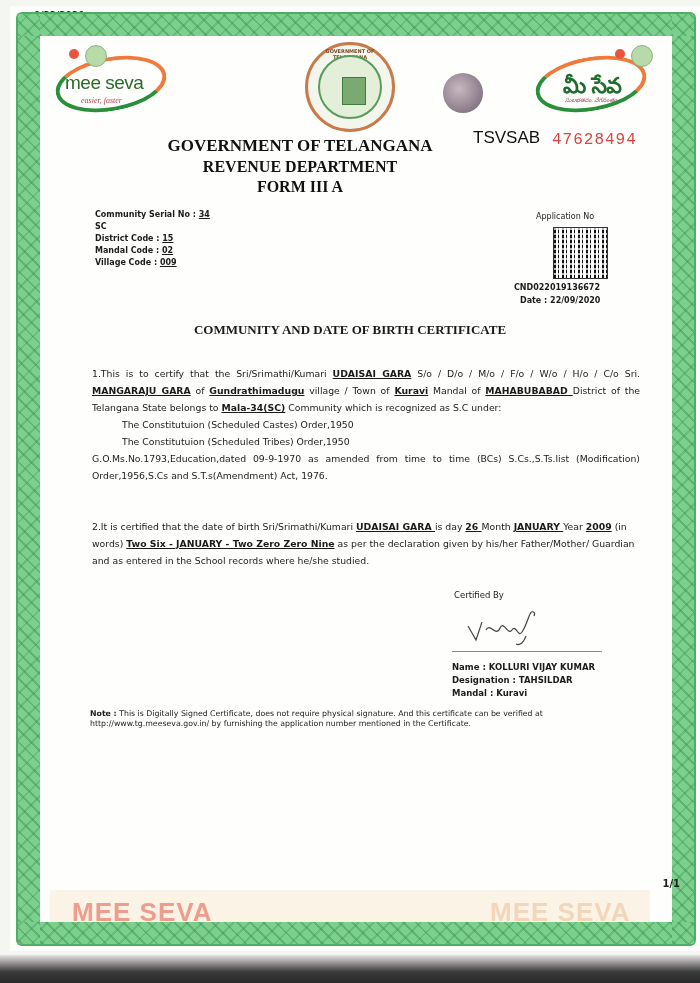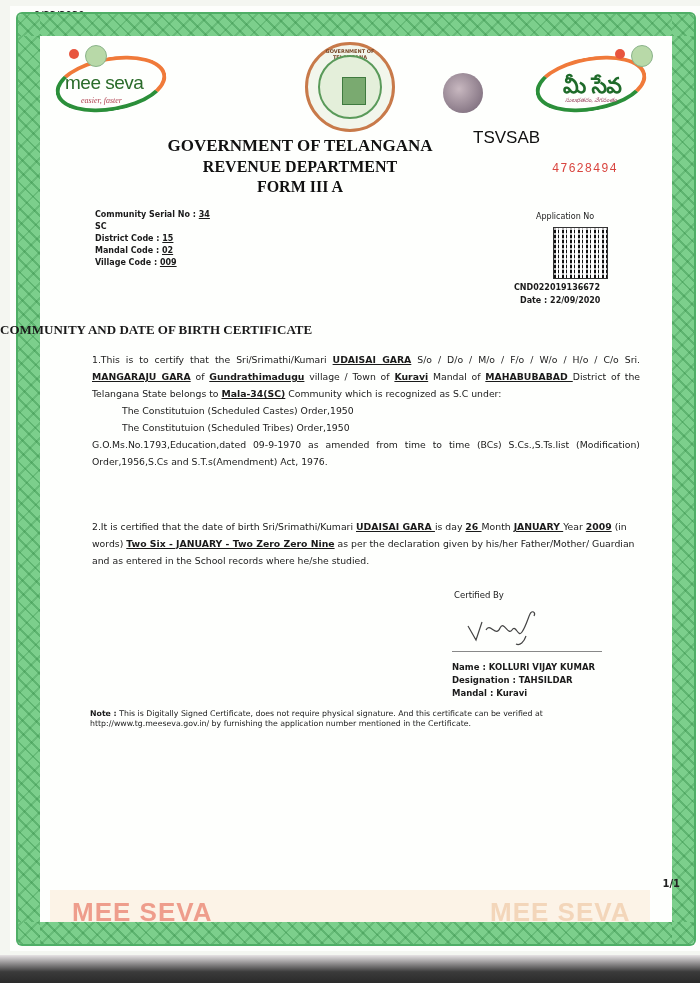--- a/index.html
+++ b/index.html
@@ -58,38 +58,38 @@
   .seal .seal-text { position:absolute; left:0; top:3px; width:84px; text-align:center; font-size:5px; color:#7a4a2a; font-weight:bold; }
 
   .hologram { position:absolute; left:443px; top:73px; width:40px; height:40px; border-radius:50%;
     background:radial-gradient(circle at 40% 40%, #c8b8c0, #8a7a88 70%, #706070); }
 
   .header { position:absolute; left:0; width:700px; text-align:center; font-family:"Liberation Serif", serif; font-weight:bold; color:#111; }
   .h1 { top:136px; font-size:17px; left:-50px; }
   .h2 { top:158px; font-size:16px; left:-50px; }
   .h3 { top:178px; font-size:16px; left:-50px; }
   .tsv { position:absolute; left:473px; top:128px; font-size:17px; font-family:"Liberation Sans", sans-serif; color:#111; }
-  .serialno { position:absolute; left:552px; top:131px; font-size:12px; font-family:"Liberation Mono", monospace; color:#d9453f; letter-spacing:1px;margin-top:31px; }
+  .serialno { position:absolute; left:552px; top:131px; font-size:16px; font-family:"Liberation Mono", monospace; color:#d9453f; letter-spacing:1px; }
 
   .meta { position:absolute; left:95px; top:209px; font-size:8px; font-weight:bold; line-height:12px; }
   .meta u { text-decoration:underline; }
   .appno { position:absolute; left:536px; top:212px; font-size:8px; font-weight:normal; }
   .qr { position:absolute; left:553px; top:227px; width:53px; height:50px;
     background:
       repeating-linear-gradient(90deg, #111 0 2px, #fff 2px 4px, #111 4px 5px, #fff 5px 8px),
       repeating-linear-gradient(0deg, rgba(255,255,255,.8) 0 2px, transparent 2px 5px);
     background-blend-mode:normal; border:1px solid #333; }
   .qr::after { content:""; position:absolute; inset:0; background:repeating-linear-gradient(0deg, transparent 0 3px, rgba(255,255,255,.7) 3px 5px); }
   .cnd { position:absolute; left:514px; top:283px; font-size:8px; font-weight:bold; }
   .cdate { position:absolute; left:520px; top:296px; font-size:8px; font-weight:bold; }
 
-  .cert-title { position:absolute; left:0; width:700px; text-align:left; top:322px; font-family:"Liberation Serif", serif; font-weight:bold; font-size:13px; }
+  .cert-title { position:absolute; left:0; width:700px; text-align:center; top:322px; font-family:"Liberation Serif", serif; font-weight:bold; font-size:13px; }
 
   .para { position:absolute; left:92px; width:548px; font-size:9.3px; line-height:17px; }
-  .para1 { top:351px; }
+  .para1 { top:365px; }
   .para2 { top:518px; }
   .para .b { font-weight:bold; text-decoration:underline; }
   .indent { padding-left:30px; display:block; }
   .justify { text-align:justify; text-align-last:left; }
 
   .certby { position:absolute; left:454px; top:590px; font-size:8.5px; font-weight:normal; }
   .signature { position:absolute; left:460px; top:608px; width:120px; height:40px; }
   .sig-line { position:absolute; left:452px; top:651px; width:150px; border-top:1px solid #888; }
   .officer { position:absolute; left:452px; top:661px; font-size:8.5px; font-weight:bold; line-height:13px; }
 

